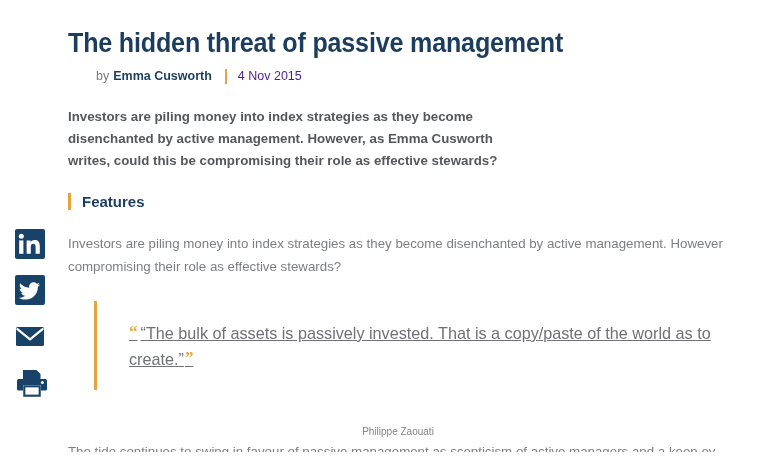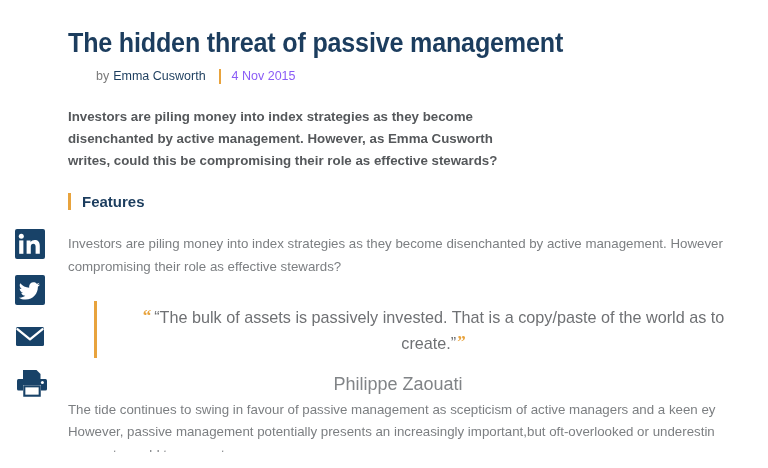--- a/index.html
+++ b/index.html
@@ -68,32 +68,32 @@
     margin-top: 11px;
     font-size: 12.5px;
     color: #7a7a7a;
     display: flex;
     align-items: center;
     line-height: 1;
   }
   .byline .by-word { margin-right: 4px; padding-left: 28px; }
   .byline .author {
     color: #1c3d5e;
-    font-weight: normal;
+    font-weight: bold;
     text-decoration: none;
     cursor: pointer;
   }
   .byline .sep {
     display: inline-block;
     width: 2px;
     height: 15px;
     background: #e8a33d;
     margin: 0 11px 0 13px;
   }
-  .byline .date { color: #8b5cf6; }
+  .byline .date { color: #4c1d95; }
 
   .standfirst {
     margin: 22px 0 0 0;
     font-size: 13.3px;
     line-height: 1.63;
     font-weight: bold;
     color: #55585b;
     max-width: 430px;
   }
 
@@ -130,39 +130,40 @@
     margin: 22px 0 0 26px;
     border-left: 3px solid #e8a33d;
     padding: 2px 0 2px 16px;
     width: 660px;
     box-sizing: border-box;
   }
   .pullquote .qtext {
     font-size: 16.2px;
     line-height: 1.5;
     color: #6f7174;
-    text-align: center;
-    margin: 0;
+    text-align: left;
+    margin: 16px;
+    text-decoration: underline;
   }
   .pullquote .qtext .lead { display: inline; }
   .pullquote .qmark {
     color: #e8a33d;
     font-weight: bold;
     font-size: 17px;
     font-family: "Liberation Serif", serif;
     vertical-align: 2px;
   }
   .pullquote .qmark.open { margin-right: 3px; }
   .pullquote .qmark.close { margin-left: 1px; }
 
   .attribution {
-    margin: 16px 0 0 0;
+    margin: 36px 0 0 0;
     width: 660px;
     text-align: center;
-    font-size: 18px;
+    font-size: 10px;
     color: #818487;
   }
 </style>
 </head>
 <body>
 
 <div class="page">
 
   <div class="social-rail">
 

